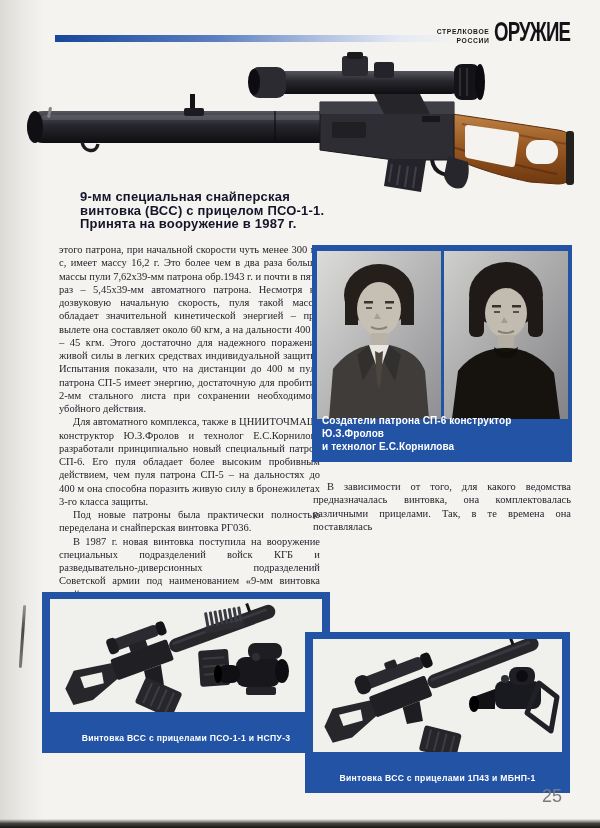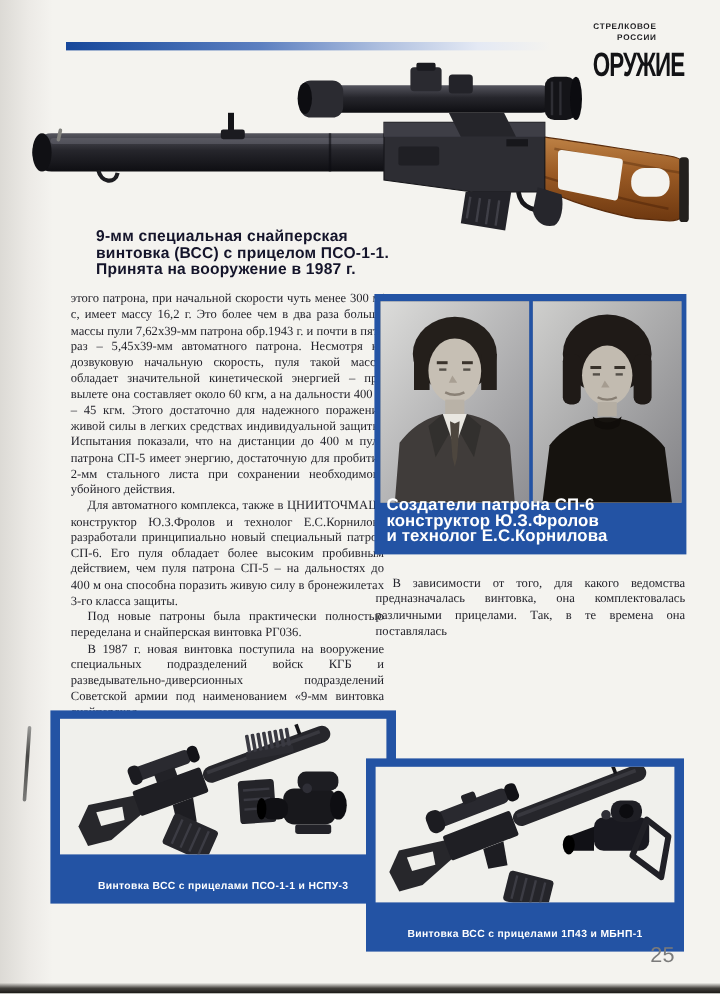--- a/index.html
+++ b/index.html
@@ -10,42 +10,42 @@
     background:linear-gradient(to right,#dcdad5,#eceae6 55%,rgba(244,243,239,0));}
   .bottom-edge{position:absolute;left:0;bottom:0;width:100%;height:9px;
     background:linear-gradient(to bottom,rgba(60,58,55,0),#44423e 50%,#161513);}
   .staple{position:absolute;left:21px;top:605px;width:3px;height:63px;border-radius:2px;
     background:linear-gradient(to bottom,#9a9a98,#474745 40%,#7c7c7a);transform:rotate(4deg);}
   .mark-small{position:absolute;left:48px;top:107px;width:3px;height:11px;border-radius:2px;
     background:#82827e;transform:rotate(12deg);}
   
   .top-bar{position:absolute;left:55px;top:35px;width:404px;height:7px;
     background:linear-gradient(to right,#17479a 0%,#2a58a6 12%,#5c7fc0 40%,#aebfdf 65%,#e4e9f4 85%,rgba(244,243,239,0) 100%);}
-  .masthead{position:absolute;right:16px;top:19px;display:flex;align-items:flex-start;gap:5px;flex-direction:column;}
+  .masthead{position:absolute;right:16px;top:19px;display:flex;align-items:flex-end;gap:5px;}
   .masthead-small{text-align:right;font-size:6.8px;font-weight:bold;letter-spacing:0.6px;
     color:#1b1b1f;line-height:8.5px;}
   .masthead-logo{font-size:22px;font-weight:800;letter-spacing:-1px;color:#131316;
     transform:scale(0.85,1.28);transform-origin:left center;}
   
   .hero-photo{position:absolute;left:22px;top:52px;width:556px;height:142px;}
   .hero-caption{position:absolute;left:80px;top:190px;width:270px;font-weight:bold;
     font-size:13px;line-height:13.5px;color:#14142a;white-space:pre-line;letter-spacing:0.2px;}
   
   .col{position:absolute;font-family:"Liberation Serif",serif;font-size:10.5px;
     line-height:13.25px;color:#25252d;text-align:justify;}
   .col p{margin:0;}
   .col p.ind{text-indent:14px;}
   .col-left{left:59px;top:243px;width:261px;}
   .col-right{left:313px;top:480px;width:258px;}
   
   .portraits{position:absolute;left:312px;top:245px;width:260px;height:217px;background:#2353a4;}
   .pphotos{position:absolute;left:5px;top:6px;display:flex;gap:3px;}
   .pframe{width:124px;height:168px;overflow:hidden;background:#9d9d9f;}
   .pcaption{position:absolute;left:10px;bottom:9px;color:#ffffff;font-weight:bold;
-    font-size:14px;line-height:13px;letter-spacing:0.1px;white-space:pre-line;}
+    font-size:10px;line-height:13px;letter-spacing:0.1px;white-space:pre-line;}
   
   .photo-block{position:absolute;background:#2353a4;}
   .photo-left{left:42px;top:592px;width:259px;height:161px;padding-left:29px;}
   .photo-right{left:305px;top:592px;width:265px;height:161px;margin-top:40px;}
   .photo-inner{position:absolute;left:8px;top:7px;right:8px;height:113px;background:#f0f0ec;overflow:hidden;}
   .photo-caption{position:absolute;left:0;right:0;bottom:10px;text-align:center;color:#ffffff;
     font-weight:bold;font-size:8.6px;letter-spacing:0.3px;}
   .page-number{position:absolute;right:38px;top:786px;font-size:18px;color:#7b7b7b;}
 </style>
 </head>

